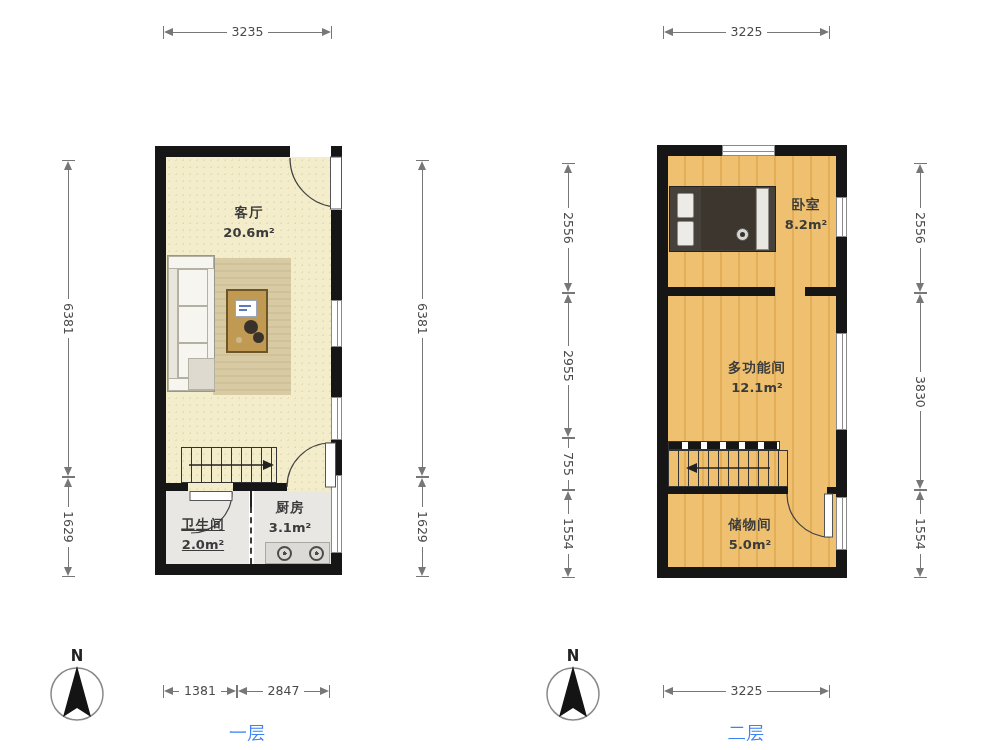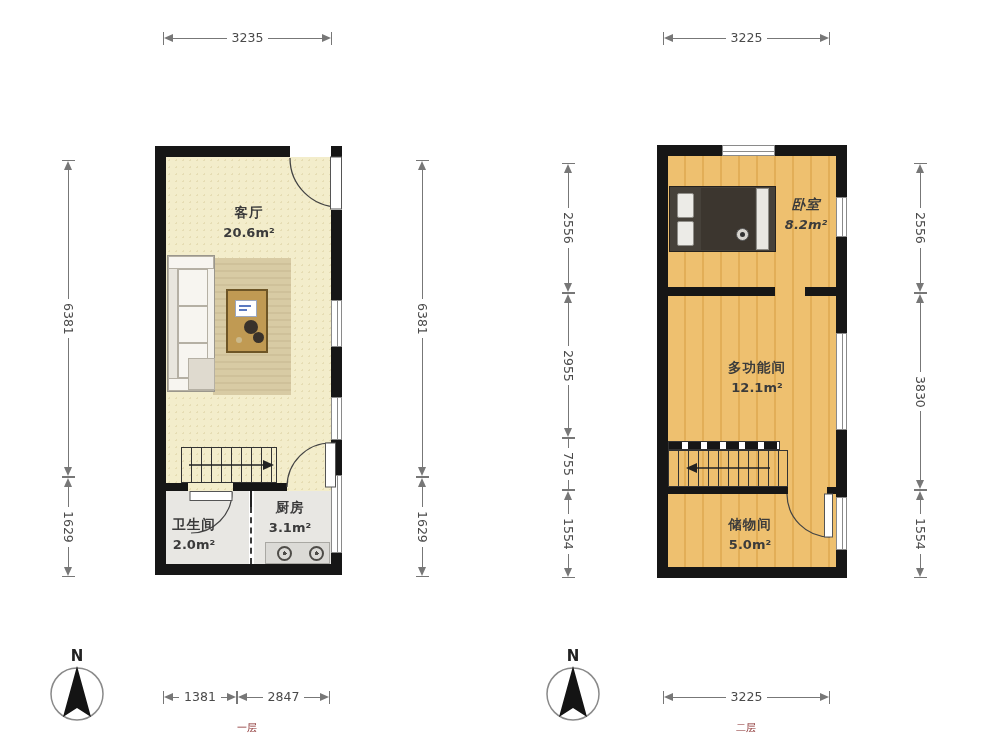--- a/index.html
+++ b/index.html
@@ -29,24 +29,24 @@
   .ctable{position:absolute;background:#c09a53;border:2px solid #6d5526;box-sizing:border-box;}
   .bed{position:absolute;background:#46413a;border:1px solid #26221e;box-sizing:border-box;}
   .pillow{position:absolute;background:#ecebe7;border:1px solid #8f8d88;border-radius:2px;box-sizing:border-box;}
   .stove{position:absolute;background:#dbdad6;border:1px solid #a9a8a3;box-sizing:border-box;}
   .burner{position:absolute;width:15px;height:15px;border:2px solid #4e4c48;border-radius:50%;box-sizing:border-box;
      background:radial-gradient(circle,#4e4c48 0 2px,#dbdad6 2px);}
   
   .rlabel{position:absolute;transform:translate(-50%,-50%);text-align:center;color:#3b3b3b;white-space:nowrap;}
   .rname{font-size:13.5px;font-weight:600;letter-spacing:1px;}
   .rarea{font-size:13px;font-weight:600;margin-top:3px;}
-  .flabel{position:absolute;transform:translate(-50%,0);font-size:10px;color:#7f1d1d;}
+  .flabel{position:absolute;transform:translate(-50%,0);font-size:18px;color:#3b82f6;}
   .nlabel{position:absolute;transform:translate(-50%,0);font-size:15px;font-weight:600;color:#222;}
   
-  .hdim{position:absolute;display:flex;align-items:center;height:14px;color:#4a4a4a;font-size:12.5px;margin-top:6px;}
+  .hdim{position:absolute;display:flex;align-items:center;height:14px;color:#4a4a4a;font-size:12.5px;}
   .hdim .tk{width:1px;height:13px;background:#777;}
   .hdim .aL{width:0;height:0;border:4px solid transparent;border-left:0;border-right:9px solid #777;}
   .hdim .aR{width:0;height:0;border:4px solid transparent;border-right:0;border-left:9px solid #777;}
   .hdim .ln{flex:1;height:1px;background:#777;}
   .hdim .lbl{padding:0 5px;line-height:14px;white-space:nowrap;}
   .vdim{position:absolute;display:flex;flex-direction:column;align-items:center;width:14px;color:#4a4a4a;font-size:12.5px;}
   .vdim .tk{height:1px;width:13px;background:#777;}
   .vdim .aU{width:0;height:0;border:4px solid transparent;border-top:0;border-bottom:9px solid #777;}
   .vdim .aD{width:0;height:0;border:4px solid transparent;border-bottom:0;border-top:9px solid #777;}
   .vdim .ln{flex:1;width:1px;background:#777;}
@@ -159,29 +159,29 @@
     <circle cx="77" cy="694" r="26" fill="none" stroke="#8a8a8a" stroke-width="1.5"></circle>
     <polygon points="77,666 63,717 77,708 91,717" fill="#141414"></polygon>
     <circle cx="573" cy="694" r="26" fill="none" stroke="#8a8a8a" stroke-width="1.5"></circle>
     <polygon points="573,666 559,717 573,708 587,717" fill="#141414"></polygon>
   </svg>
 
   <div class="rlabel" style="left:249px;top:222px;">
     <div class="rname">客厅</div>
     <div class="rarea">20.6m²</div>
   </div>
-  <div class="rlabel" style="left:194px;top:534px;">
+  <div class="rlabel" style="left:203px;top:534px;text-decoration:underline;">
     <div class="rname">卫生间</div>
     <div class="rarea">2.0m²</div>
   </div>
   <div class="rlabel" style="left:290px;top:517px;">
     <div class="rname">厨房</div>
     <div class="rarea">3.1m²</div>
   </div>
-  <div class="rlabel" style="left:806px;top:214px;font-style:italic;">
+  <div class="rlabel" style="left:806px;top:214px;">
     <div class="rname">卧室</div>
     <div class="rarea">8.2m²</div>
   </div>
   <div class="rlabel" style="left:757px;top:377px;">
     <div class="rname">多功能间</div>
     <div class="rarea">12.1m²</div>
   </div>
   <div class="rlabel" style="left:750px;top:534px;">
     <div class="rname">储物间</div>
     <div class="rarea">5.0m²</div>

